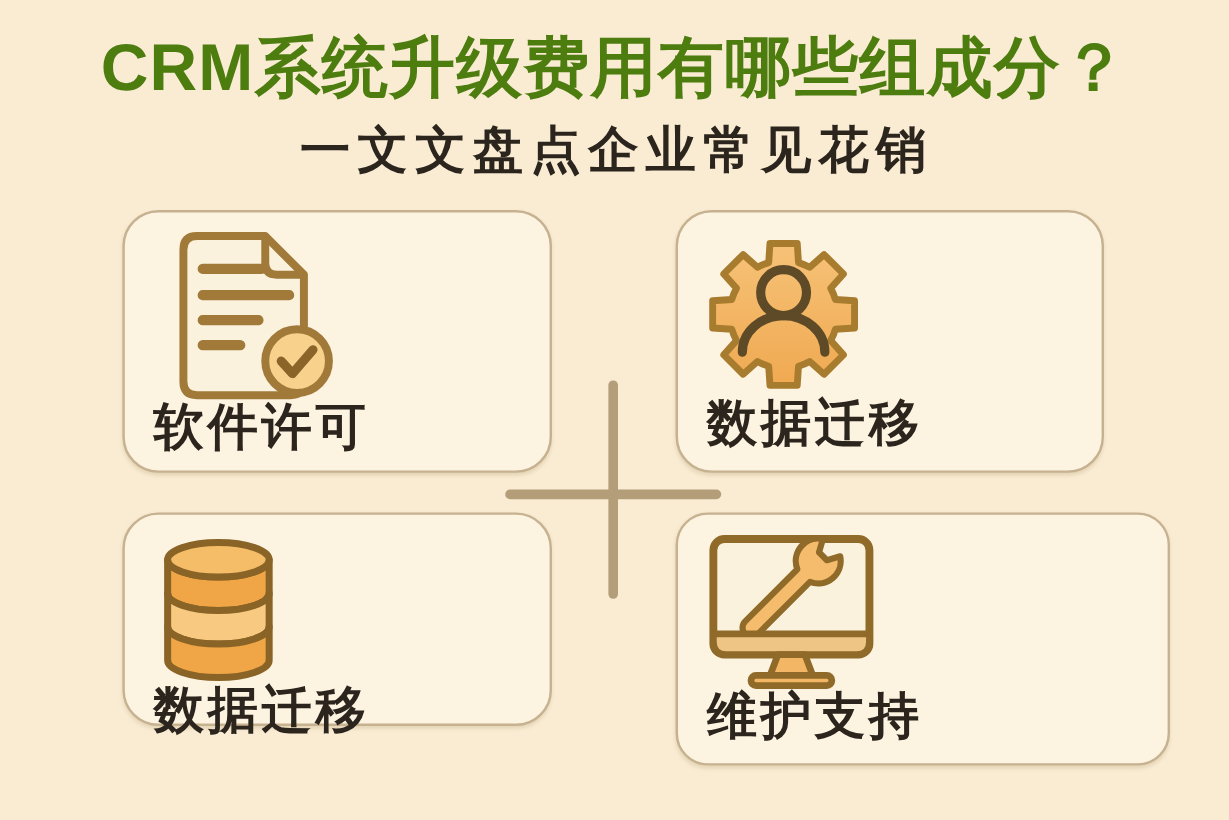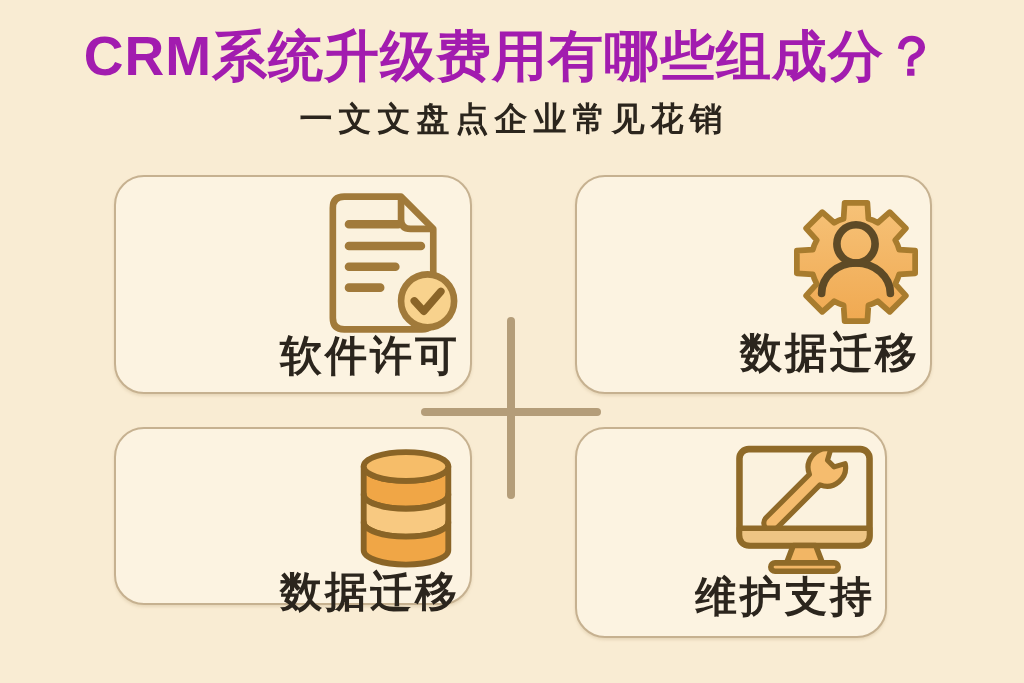--- a/index.html
+++ b/index.html
@@ -9,45 +9,44 @@
     font-family:"Liberation Sans","DejaVu Sans",sans-serif;
     overflow:hidden;
   }
   .poster{position:relative;width:1024px;height:683px;}
 
   
   .header{position:absolute;left:0;top:0;width:1024px;text-align:center;}
   .title{
     margin:0;padding-top:26px;
     font-size:55px;line-height:1.1;font-weight:800;
-    color:#a21caf;letter-spacing:1px;
+    color:#4d7c0f;letter-spacing:1px;
   }
   .subtitle{
     margin:10px 0 0 4px;
-    font-size:33px;font-weight:700;
+    font-size:42px;font-weight:700;
     color:#2b251d;letter-spacing:6px;
   }
 
   
   .card{
     position:absolute;
     background:#fcf3e1;
     border:2px solid #c6b190;
     border-radius:30px;
     box-shadow:0 2px 3px rgba(185,160,118,0.28);
-    display:flex;flex-direction:column;align-items:flex-end;
+    display:flex;flex-direction:column;align-items:flex-start;
     justify-content:space-between;
     box-sizing:border-box;
     padding:14px 10px 18px 24px;
-    margin-left:12px;
   }
   .card-tl{left:102px;top:175px;width:358px;height:219px;}
   .card-tr{left:563px;top:175px;width:357px;height:219px;}
   .card-bl{left:102px;top:427px;width:358px;height:178px;}
-  .card-br{left:563px;top:427px;width:312px;height:211px;}
+  .card-br{left:563px;top:427px;width:412px;height:211px;border-radius:27px;}
   .icon-wrap{flex:1;display:flex;align-items:center;justify-content:center;}
   .card-label{
     font-size:42px;font-weight:800;color:#2b251d;
     letter-spacing:3px;line-height:1;white-space:nowrap;
   }
 
   
   .plus-h,.plus-v{position:absolute;background:#b49d79;border-radius:5px;}
   .plus-h{left:421px;top:408px;width:180px;height:8px;}
   .plus-v{left:507px;top:317px;width:8px;height:182px;}

